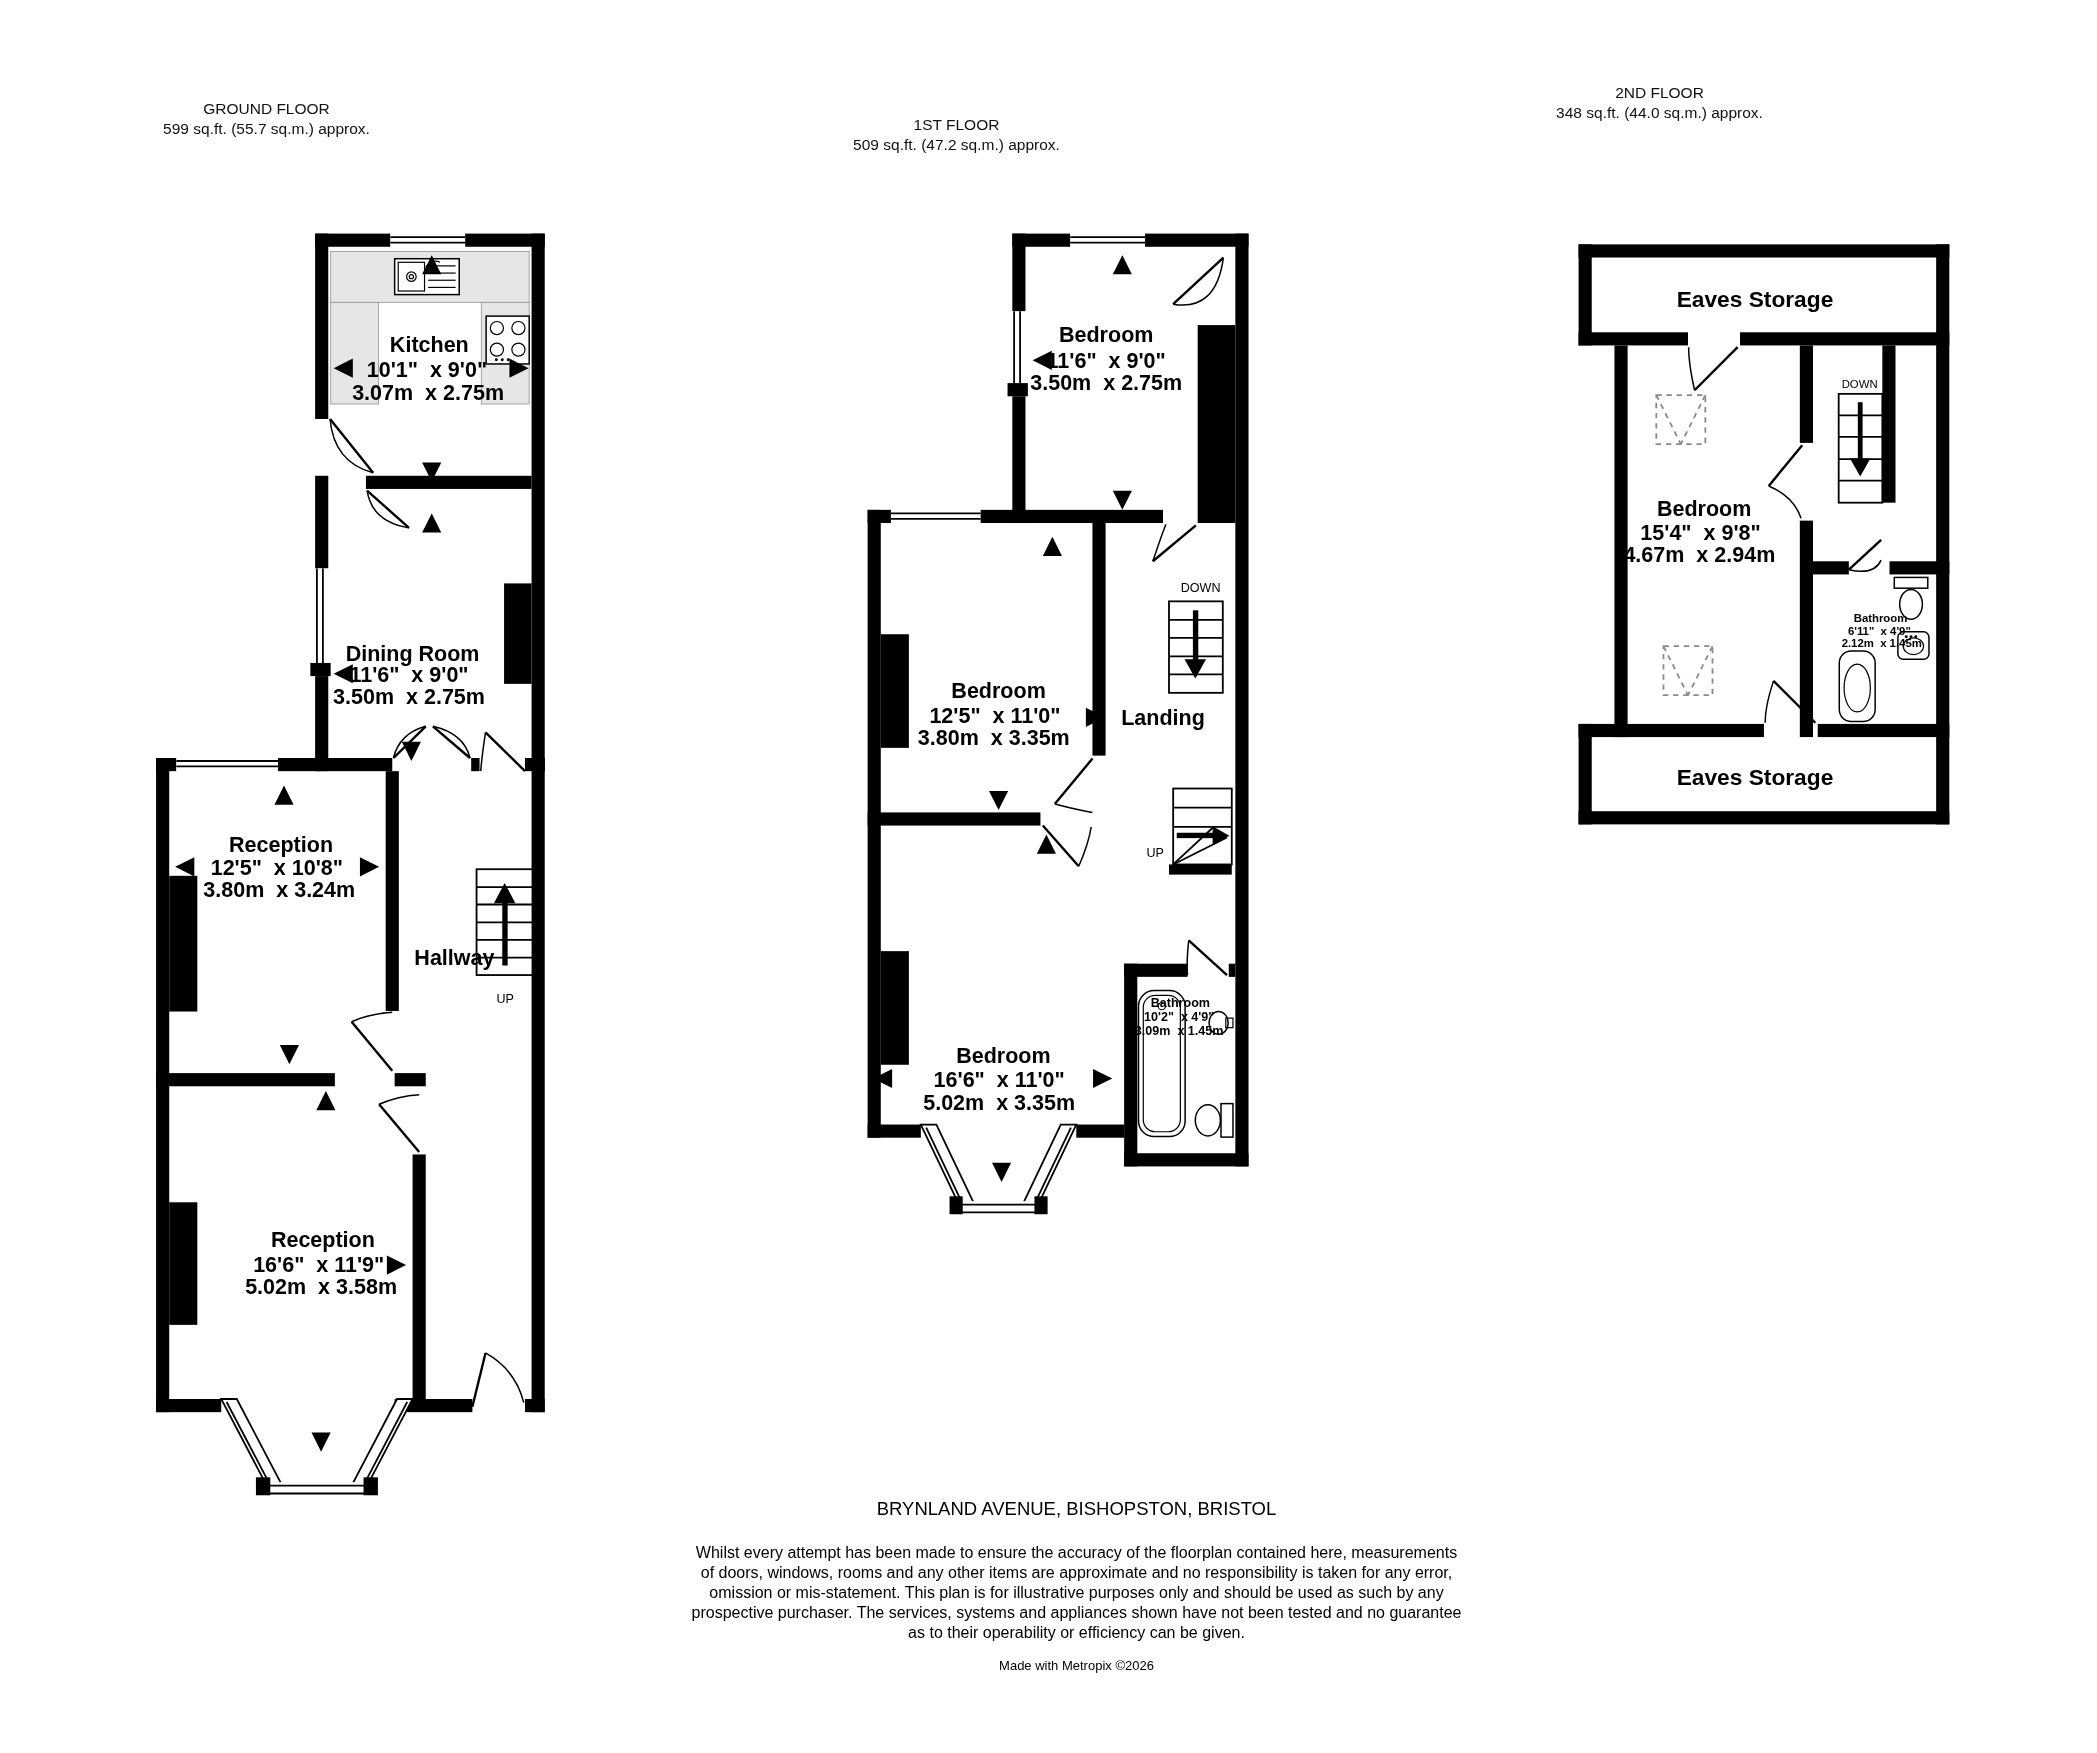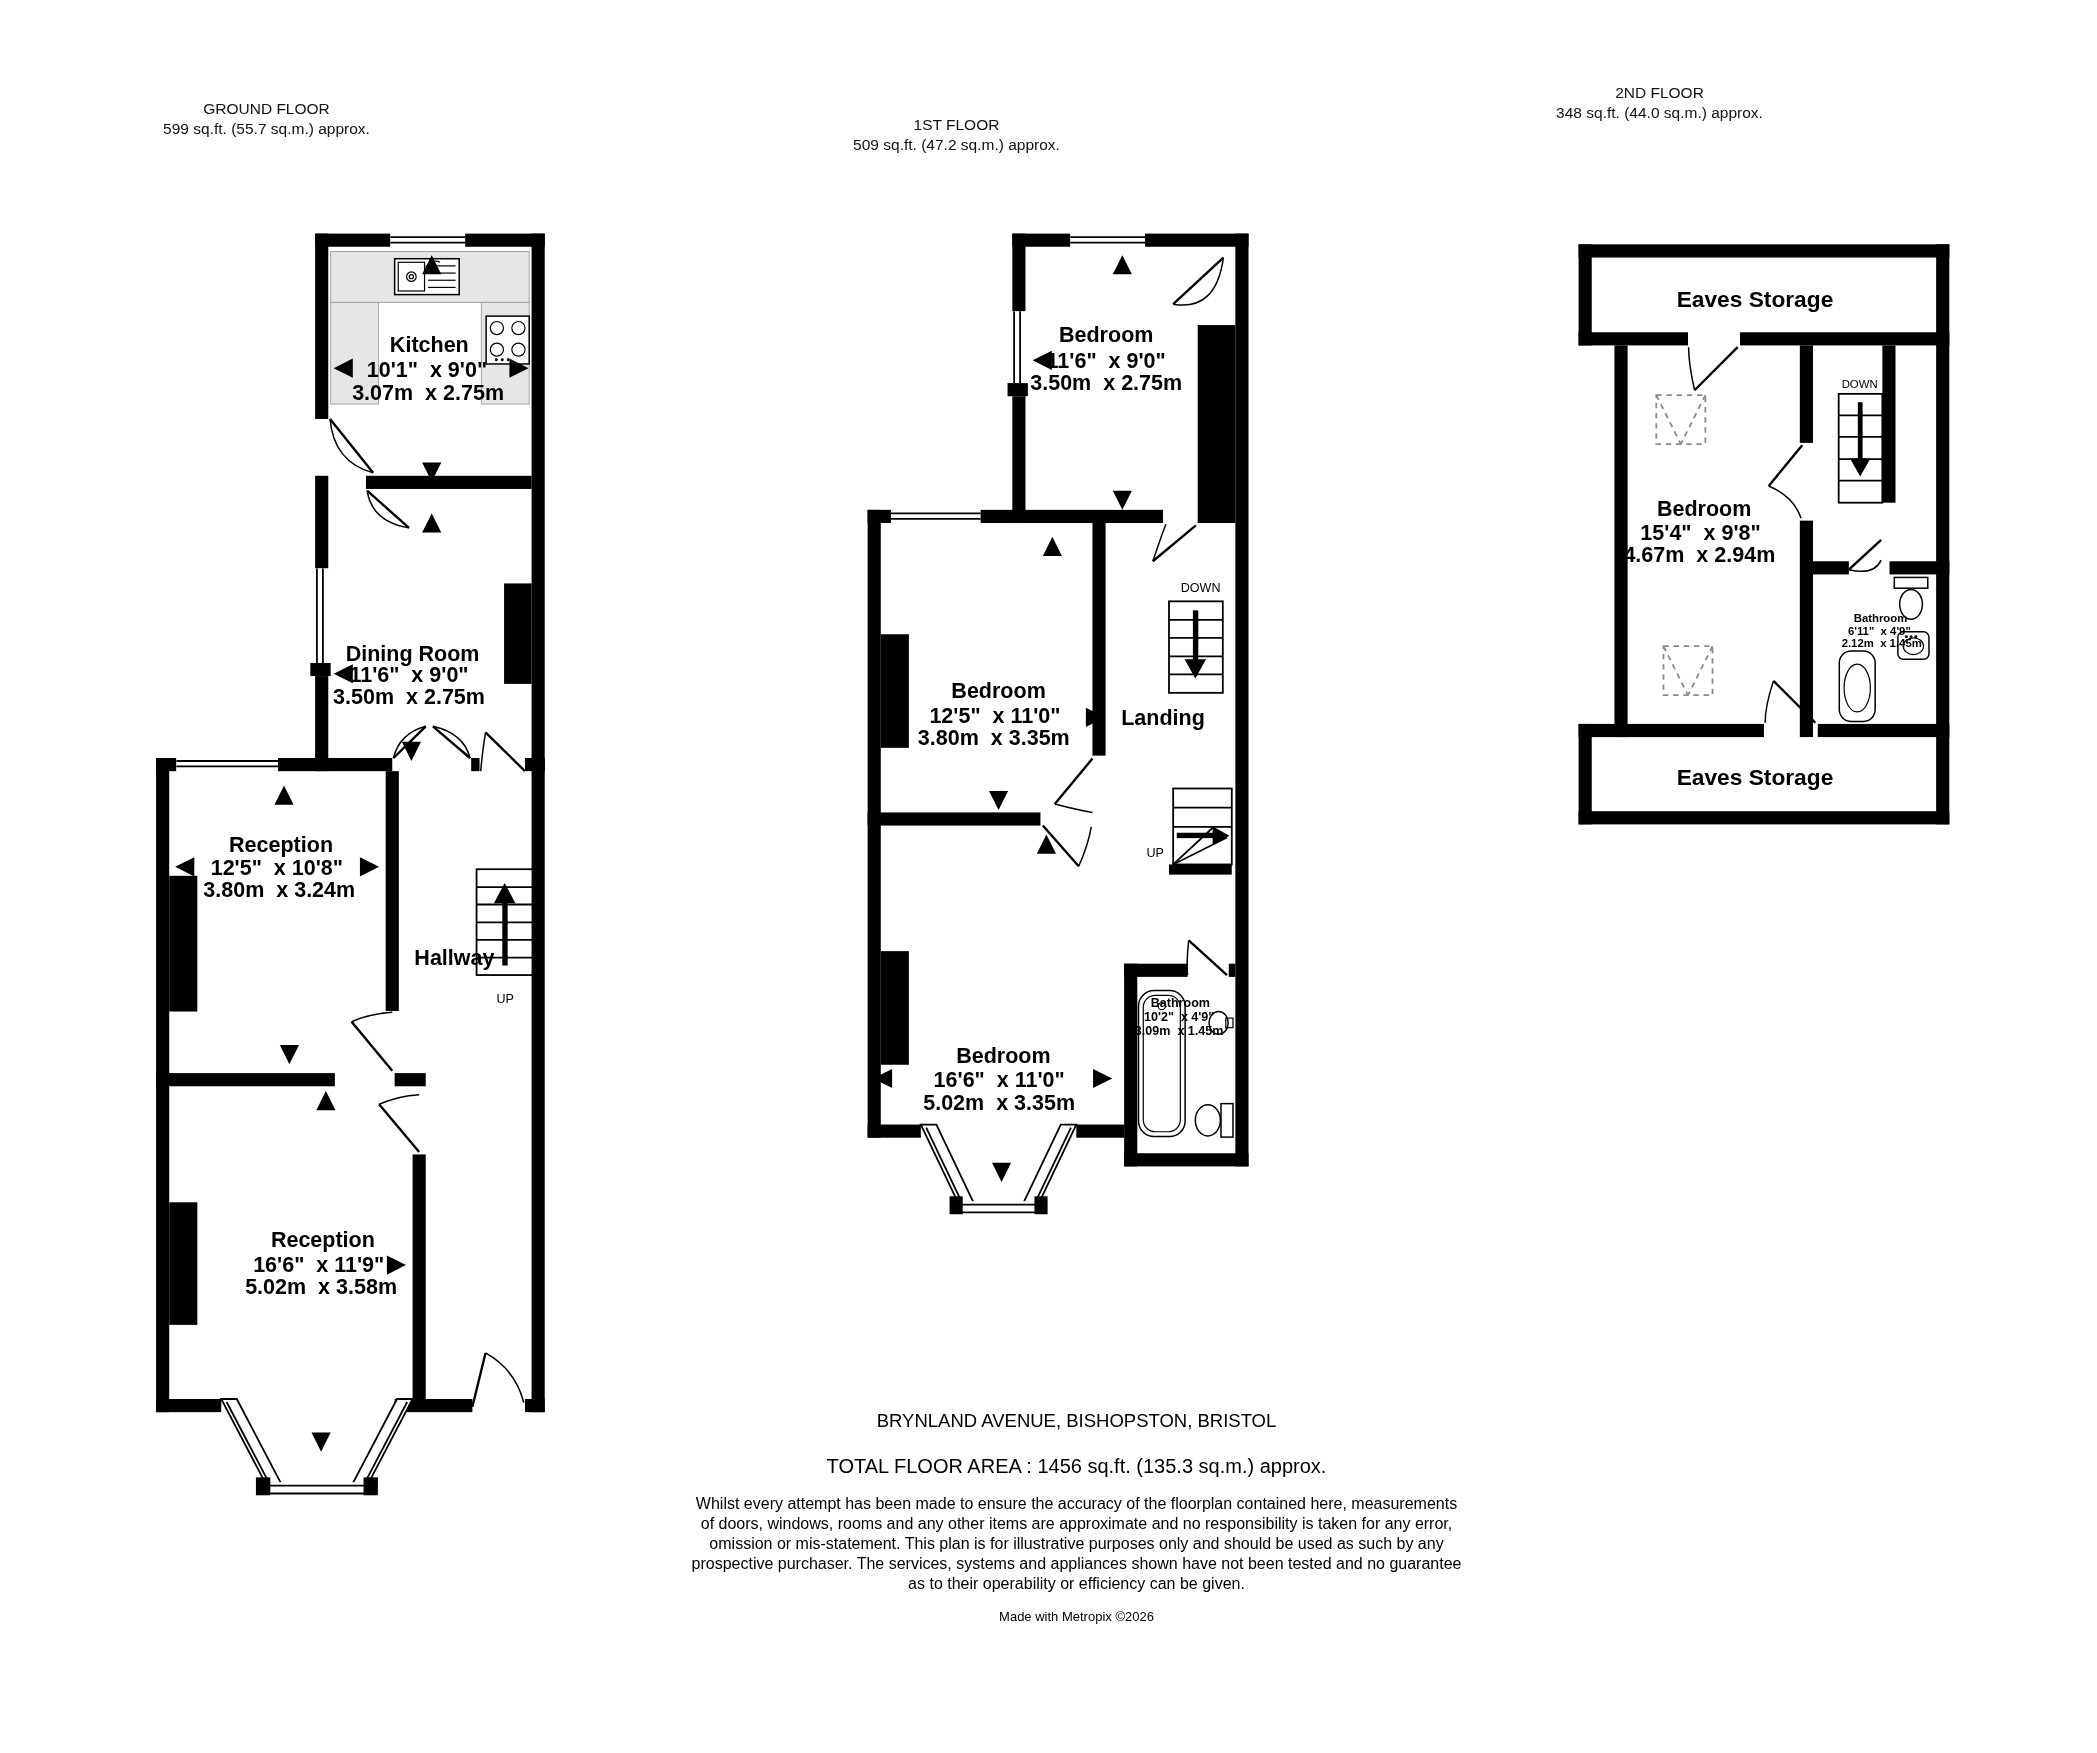--- a/index.html
+++ b/index.html
@@ -15,21 +15,21 @@
   .tiny{font-size:19px;font-weight:bold;text-anchor:middle;}
   .stair{font-size:21px;text-anchor:middle;font-weight:normal;}
   .wall{fill:#000;stroke:none;}
   .fix{fill:#fff;stroke:#000;stroke-width:2.5;}
   .fix2{fill:none;stroke:#000;stroke-width:2;}
   .win{stroke:#000;stroke-width:3;}
   .arc{fill:none;stroke:#000;stroke-width:2.5;}
   .leaf{stroke:#000;stroke-width:4;}
   .tread{stroke:#000;stroke-width:3;fill:none;}
   .dash{fill:none;stroke:#8a8a8a;stroke-width:3;stroke-dasharray:9 8;}
-  #footer{position:absolute;left:688px;top:1410px;width:777px;text-align:center;}
+  #footer{position:absolute;left:688px;top:1498px;width:777px;text-align:center;}
   #footer .addr{font-size:18.5px;margin-bottom:23px;}
   #footer .total{font-size:20px;margin-bottom:15.5px;}
   #footer .disc{font-size:16px;line-height:20px;white-space:pre-line;}
   #footer .credit{font-size:13px;margin-top:15px;}
 </style>
 </head>
 <body>
 
 <div id="canvas">
 
@@ -409,21 +409,20 @@
         <ellipse class="fix2" cx="3106" cy="1150" rx="22" ry="40"></ellipse>
       </g>
       <text class="tiny" x="3145" y="1040">Bathroom</text>
       <text class="tiny" x="3143" y="1061" xml:space="preserve">6'11"  x 4'9"</text>
       <text class="tiny" x="3147" y="1082" xml:space="preserve">2.12m  x 1.45m</text>
     </g>
   </svg>
 
   <div id="footer">
     <div class="addr">BRYNLAND AVENUE, BISHOPSTON, BRISTOL</div>
-    <div class="total">TOTAL FLOOR AREA : 1456 sq.ft. (135.3 sq.m.) approx.</div>
     <div class="disc">Whilst every attempt has been made to ensure the accuracy of the floorplan contained here, measurements
 of doors, windows, rooms and any other items are approximate and no responsibility is taken for any error,
 omission or mis-statement. This plan is for illustrative purposes only and should be used as such by any
 prospective purchaser. The services, systems and appliances shown have not been tested and no guarantee
 as to their operability or efficiency can be given.</div>
     <div class="credit">Made with Metropix ©2026</div>
   </div>
 </div>
 
 

